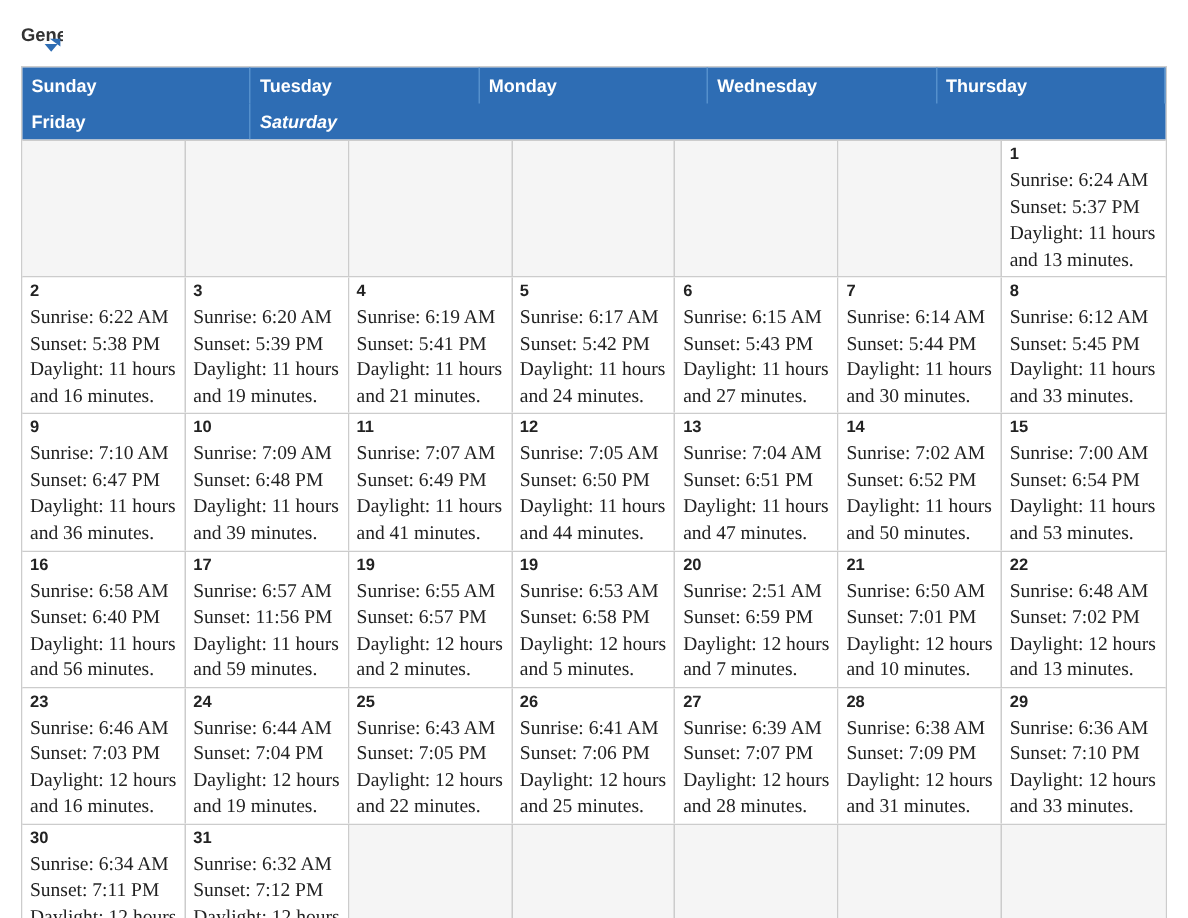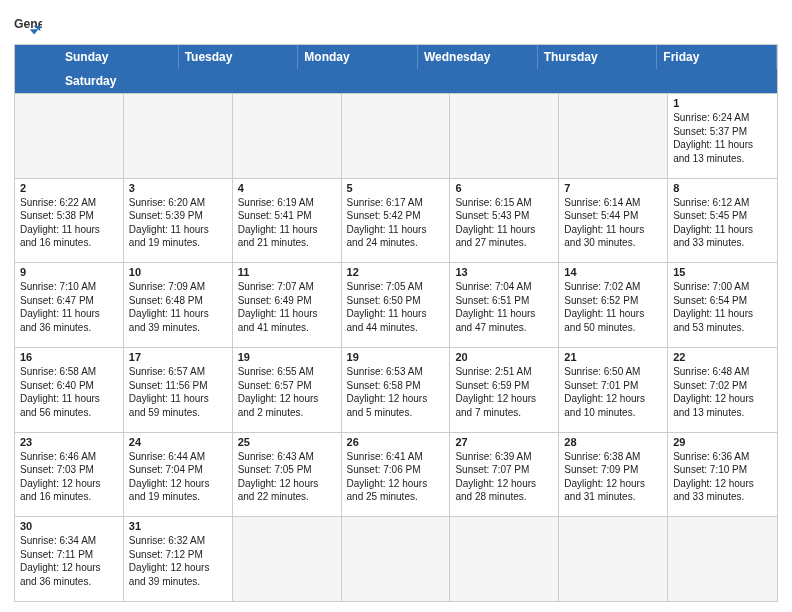--- a/index.html
+++ b/index.html
@@ -56,33 +56,32 @@
       color: #444;
     }
     .calendar {
       flex: 1;
       border: 1px solid #ccc;
       display: flex;
       flex-direction: column;
     }
     .cal-header-row {
       display: grid;
-      grid-template-columns: repeat(6, 1fr);
+      grid-template-columns: repeat(5, 1fr);
       background: #2e6db4;
-      padding-left: 44px;
     }
     .cal-header-cell {
       color: #fff;
       font-size: 12px;
       font-weight: bold;
       padding: 5px 6px;
       text-align: left;
       border-right: 1px solid #5590cc;
     }
-    .cal-header-cell:last-child { border-right: none; }
+    .cal-header-cell:last-child { border-right: none; font-style: italic; }
     .cal-body {
       flex: 1;
       display: flex;
       flex-direction: column;
     }
     .cal-row {
       display: grid;
       grid-template-columns: repeat(7, 1fr);
       flex: 1;
       border-top: 1px solid #ccc;
@@ -98,23 +97,24 @@
     }
     .cal-cell:last-child { border-right: none; }
     .cal-cell.empty { background: #f5f5f5; }
     .day-num {
       font-size: 11px;
       font-weight: bold;
       display: block;
       margin-bottom: 2px;
     }
     .cell-info {
-      font-size: 10px;
+      font-size: 13px;
       line-height: 1.35;
       color: #222;
+      font-family: Liberation Serif, serif;
     }
   </style>
 </head>
 <body>
 
 <div class="page">
   <div class="header">
     <div class="logo">
       <svg class="logo-icon" viewBox="0 0 32 32">
         <text x="0" y="20" font-size="14" font-weight="bold" fill="#333">General</text>

